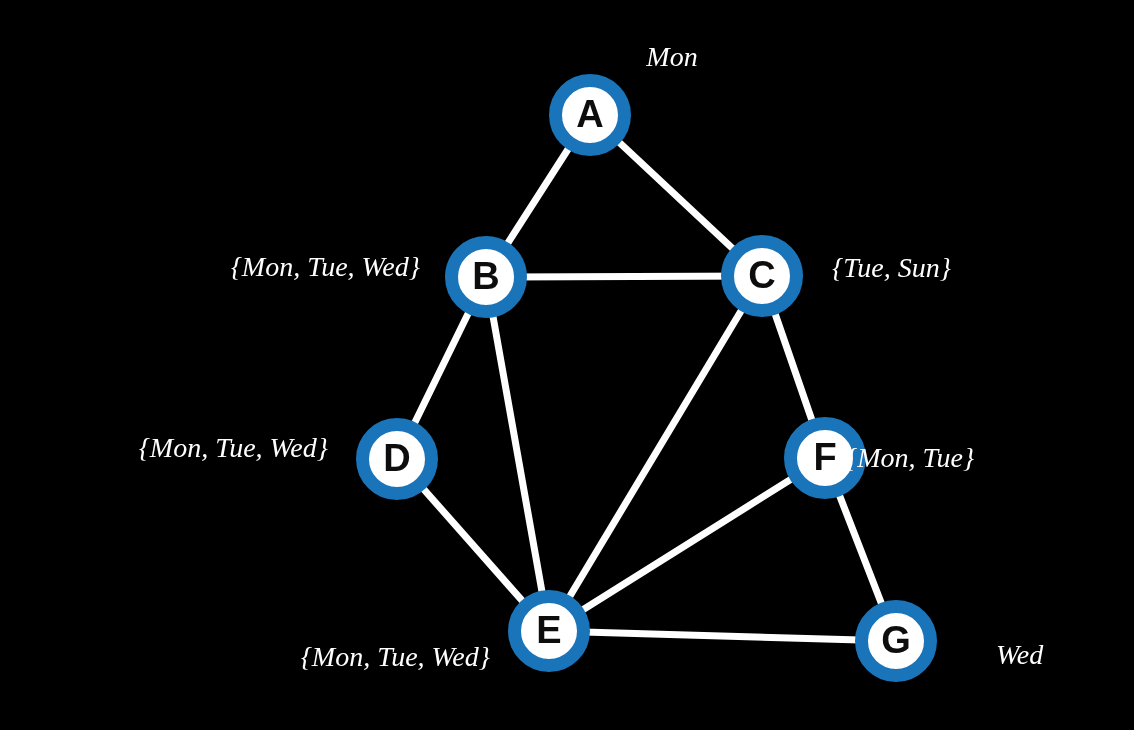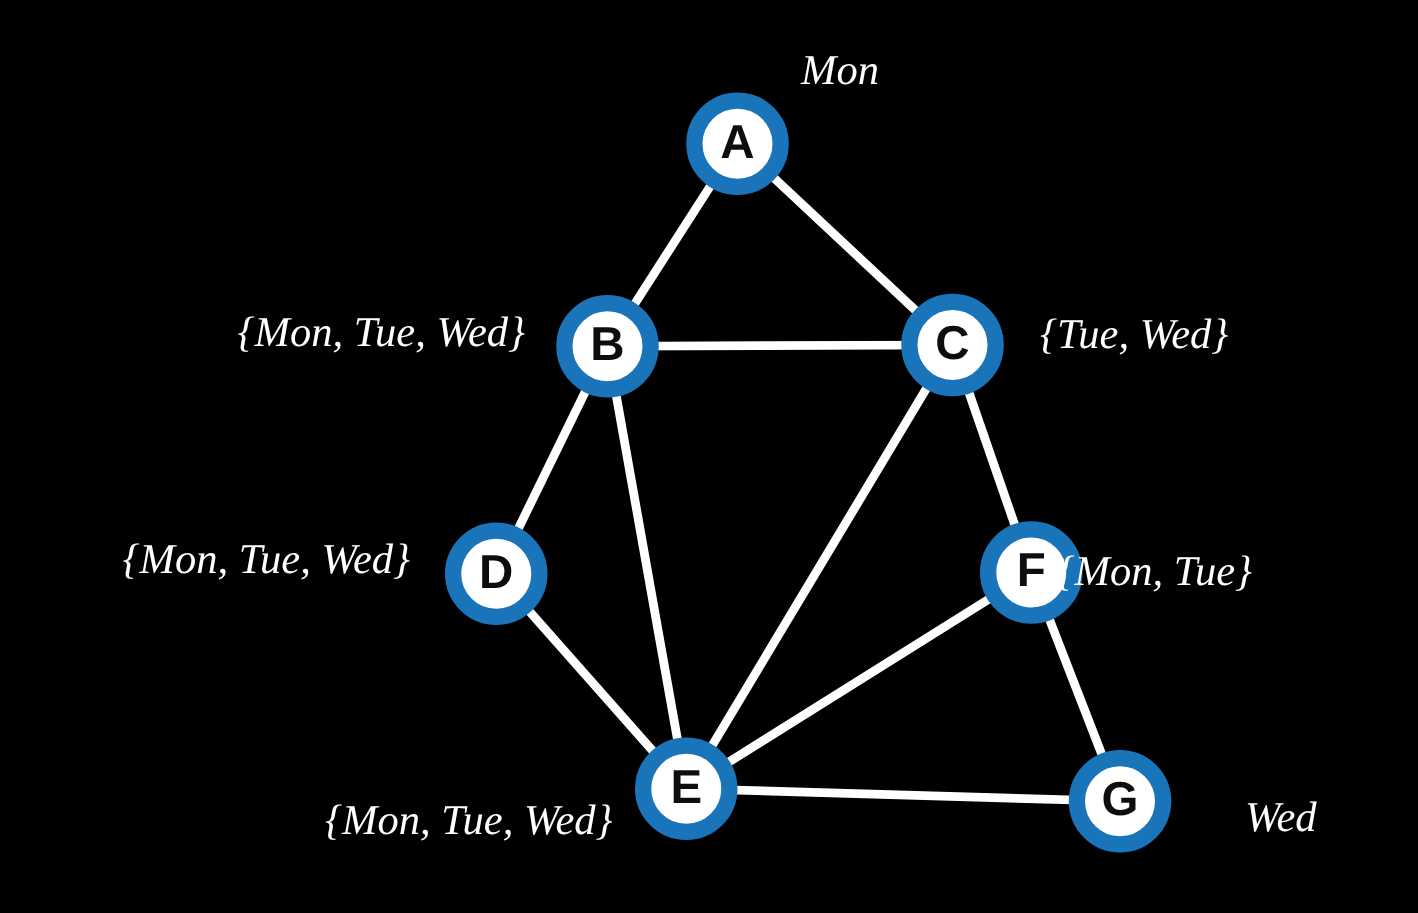--- a/index.html
+++ b/index.html
@@ -46,21 +46,21 @@
     font-size: 38px;
     line-height: 1;
     color: var(--letter, #0d0d0d);
     transform: translateY(-1px);
   }
   .domain-label {
     position: absolute;
     color: var(--labeltext, #ffffff);
     font-family: "Liberation Serif", serif;
     font-style: italic;
-    font-size: 34px;
+    font-size: 28px;
     line-height: 1;
     white-space: nowrap;
   }
   .domain-label.align-right { transform: translate(-100%, -50%); text-align: right; }
   .domain-label.align-left  { transform: translate(0, -50%); }
   .domain-label.align-center{ transform: translate(-50%, -50%); }
 </style>
 </head>
 <body>
 
@@ -97,19 +97,19 @@
       <div class="node" style="left: 825px; top: 458px;">
         <span class="letter">F</span>
       </div>
       <div class="node" style="left: 896px; top: 641px;">
         <span class="letter">G</span>
       </div>
     </div>
   <div>
       <div class="domain-label align-center" style="left: 672px; top: 57px;">Mon</div>
       <div class="domain-label align-right" style="left: 420px; top: 267px;">{Mon, Tue, Wed}</div>
-      <div class="domain-label align-left" style="left: 832px; top: 268px;">{Tue, Wed}</div>
+      <div class="domain-label align-left" style="left: 832px; top: 268px;">{Tue, Sun}</div>
       <div class="domain-label align-right" style="left: 328px; top: 448px;">{Mon, Tue, Wed}</div>
       <div class="domain-label align-right" style="left: 490px; top: 657px;">{Mon, Tue, Wed}</div>
       <div class="domain-label align-left" style="left: 846px; top: 458px;">{Mon, Tue}</div>
       <div class="domain-label align-left" style="left: 996px; top: 655px;">Wed</div>
     </div>
 </div>
 
 </body></html>

